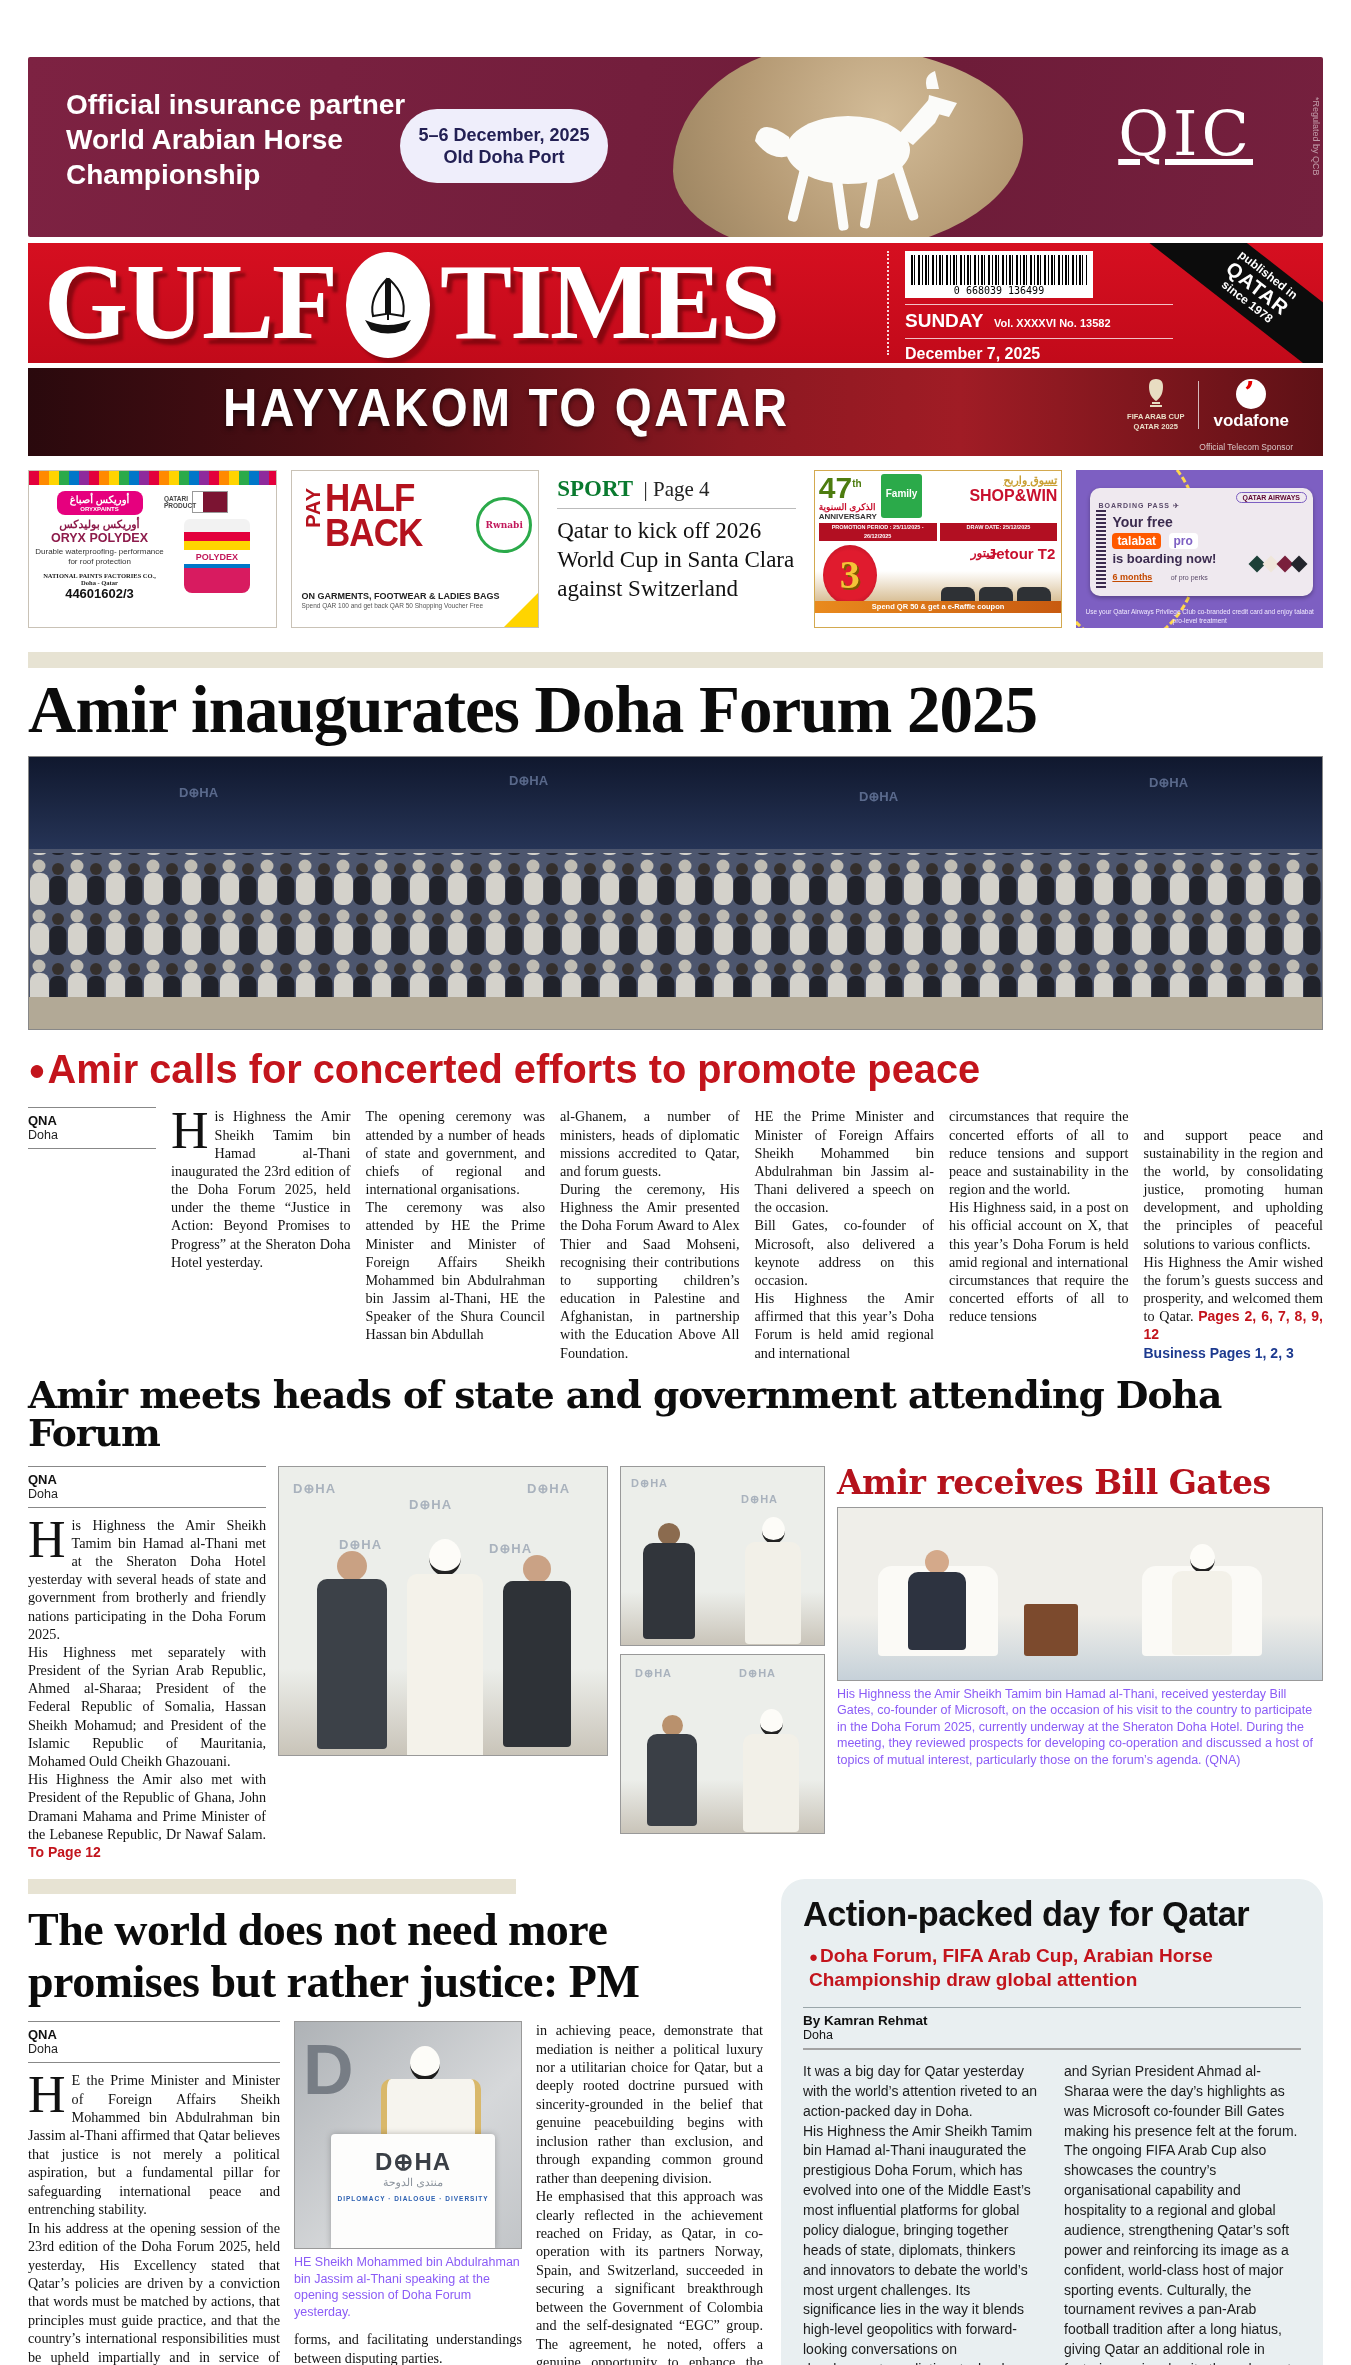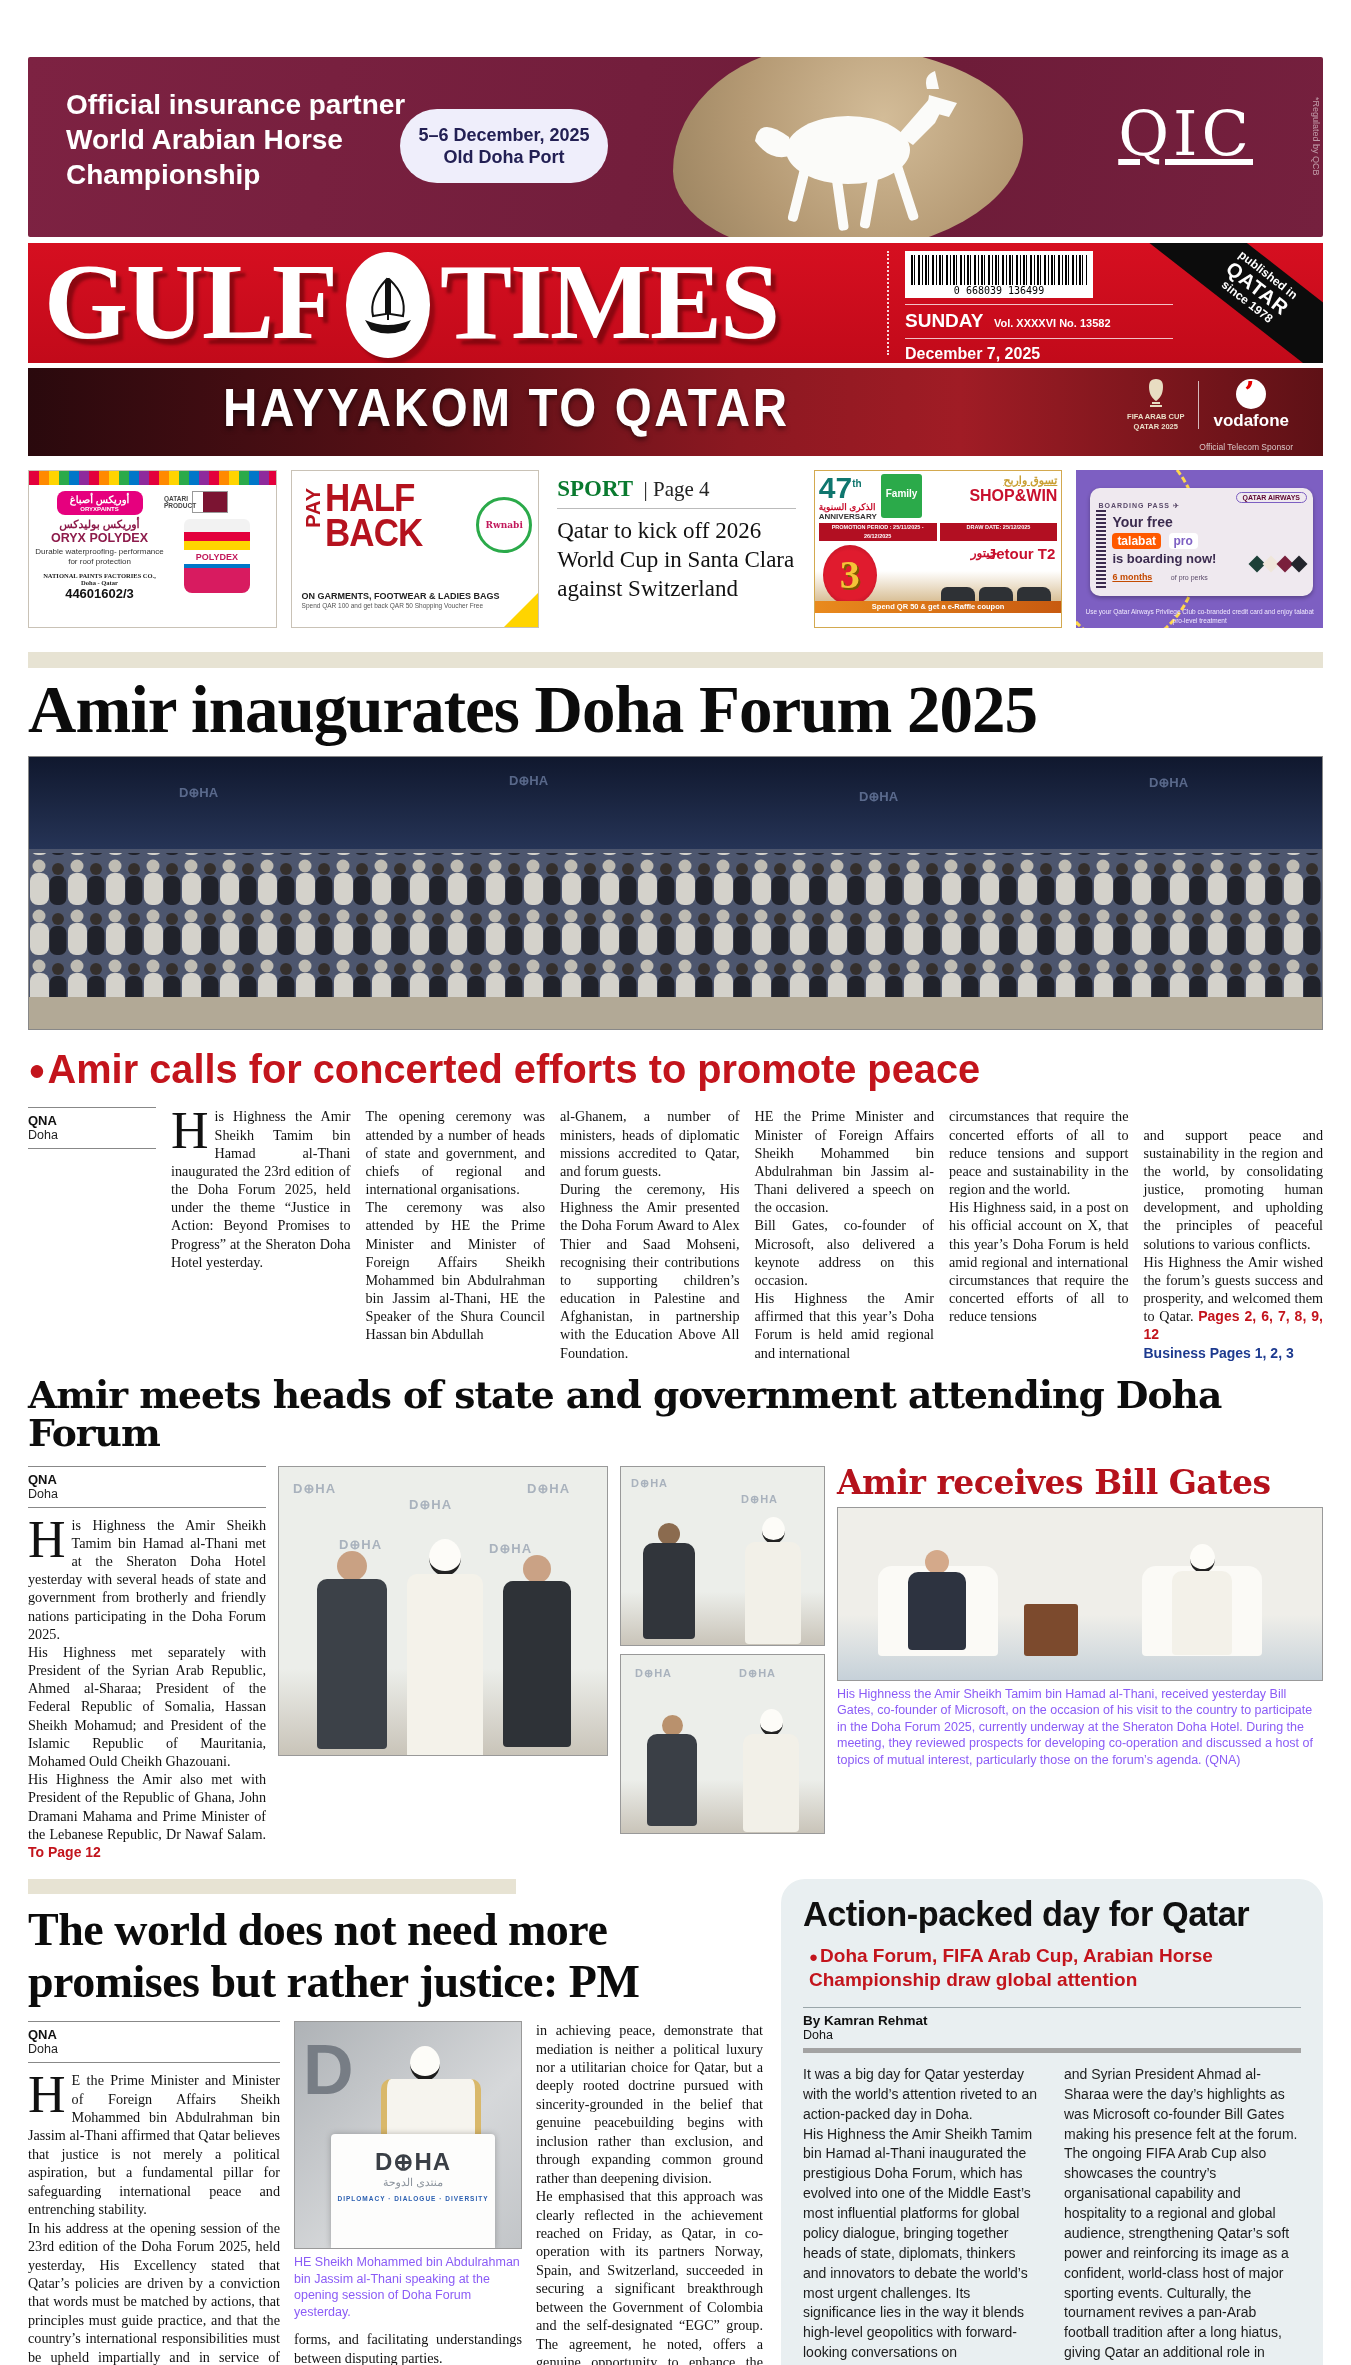--- a/index.html
+++ b/index.html
@@ -93,21 +93,21 @@
   .half-corner{position:absolute;right:0;bottom:0;width:0;height:0;border-left:34px solid transparent;border-bottom:34px solid #ffd400;}
   
   .sport{border:none;background:#fff;}
   .sport-kicker{font:800 23px "Liberation Serif",serif;color:#0a7a2f;display:inline;}
   .sport-page{font:400 21px "Liberation Serif",serif;color:#222;display:inline;margin-left:6px;}
   .sport-rule{border-top:1px solid #bbb;margin:6px 0 8px;}
   .sport-head{font:400 23px/1.25 "Liberation Serif",serif;color:#111;}
   
   .fam{background:#fff;border:1px solid #d3a94f;}
   .fam-top{display:flex;gap:4px;padding:3px 4px 0;}
-  .fam-47{color:#0f766e;font:900 30px/0.9 "Liberation Sans",sans-serif;}
+  .fam-47{color:#4d7c0f;font:900 30px/0.9 "Liberation Sans",sans-serif;}
   .fam-47 sup{font-size:10px;}
   .fam-ann{font:800 8px "Liberation Sans",sans-serif;color:#333;}
   .fam-ann-ar{font:700 9px "Liberation Sans",sans-serif;color:#c8102e;}
   .fam-brand{background:#2baa4a;color:#fff;font:800 10px/1.1 "Liberation Sans",sans-serif;padding:14px 5px;border-radius:3px;height:16px;}
   .fam-shop-ar{color:#caa035;font:700 11px "Liberation Sans",sans-serif;text-align:right;flex:1;text-decoration:underline;}
   .fam-shop{color:#c8102e;font:900 16px "Liberation Sans",sans-serif;text-align:right;}
   .fam-bars{display:flex;gap:3px;padding:2px 4px;}
   .fam-bar{background:#b20f22;color:#fff;font:700 5.5px/1.6 "Liberation Sans",sans-serif;padding:0 3px;flex:1;text-align:center;}
   .fam-mid{position:relative;height:70px;background:linear-gradient(180deg,#fff 0 40%,#caa76e);}
   .fam-badge{position:absolute;left:8px;top:2px;width:54px;height:60px;border-radius:50%;
@@ -183,21 +183,21 @@
   .podium{position:absolute;left:36px;right:26px;bottom:0;height:100px;background:#fdfdfc;border-radius:4px 4px 0 0;
           text-align:center;padding-top:14px;box-shadow:0 0 6px rgba(0,0,0,.25);}
   .podium-logo{font:800 24px "Liberation Sans",sans-serif;color:#3a3f46;letter-spacing:1px;}
   .podium-ar{font:400 11px "Liberation Sans",sans-serif;color:#8b939c;}
   .podium-sub{font:700 6.5px "Liberation Sans",sans-serif;color:#2b5fb0;letter-spacing:1px;margin-top:6px;}
   
   .box{flex:1;background:#e9eff1;border-radius:24px 24px 24px 4px;padding:16px 22px 20px;position:relative;}
   .box-head{font:800 35px/1.1 "Liberation Sans",sans-serif;letter-spacing:-0.5px;color:#101010;transform:scaleX(.98);transform-origin:left;}
   .box-sub{color:#c3141c;font:800 19px/1.3 "Liberation Sans",sans-serif;margin:10px 0 0 6px;}
   .box-sub .bullet{font-size:15px;margin-right:2px;}
-  .box-byline{margin-top:14px;border-top:1px solid #9aa6aa;border-bottom:5px solid #a3a3a3;padding:5px 0 6px;
+  .box-byline{margin-top:14px;border-top:1px solid #9aa6aa;border-bottom:2px solid #a3a3a3;padding:5px 0 6px;
               font-family:"Liberation Sans",sans-serif;}
   .box-by-name{font-weight:700;font-size:13.5px;}
   .box-by-loc{font-size:12.5px;}
   .box-cols{display:flex;gap:24px;margin-top:12px;}
   .box-col{flex:1;font:400 14px/1.42 "Liberation Sans",sans-serif;color:#1c1c1c;white-space:pre-line;}
 </style>
 </head>
 <body>
 
 <div class="page">

